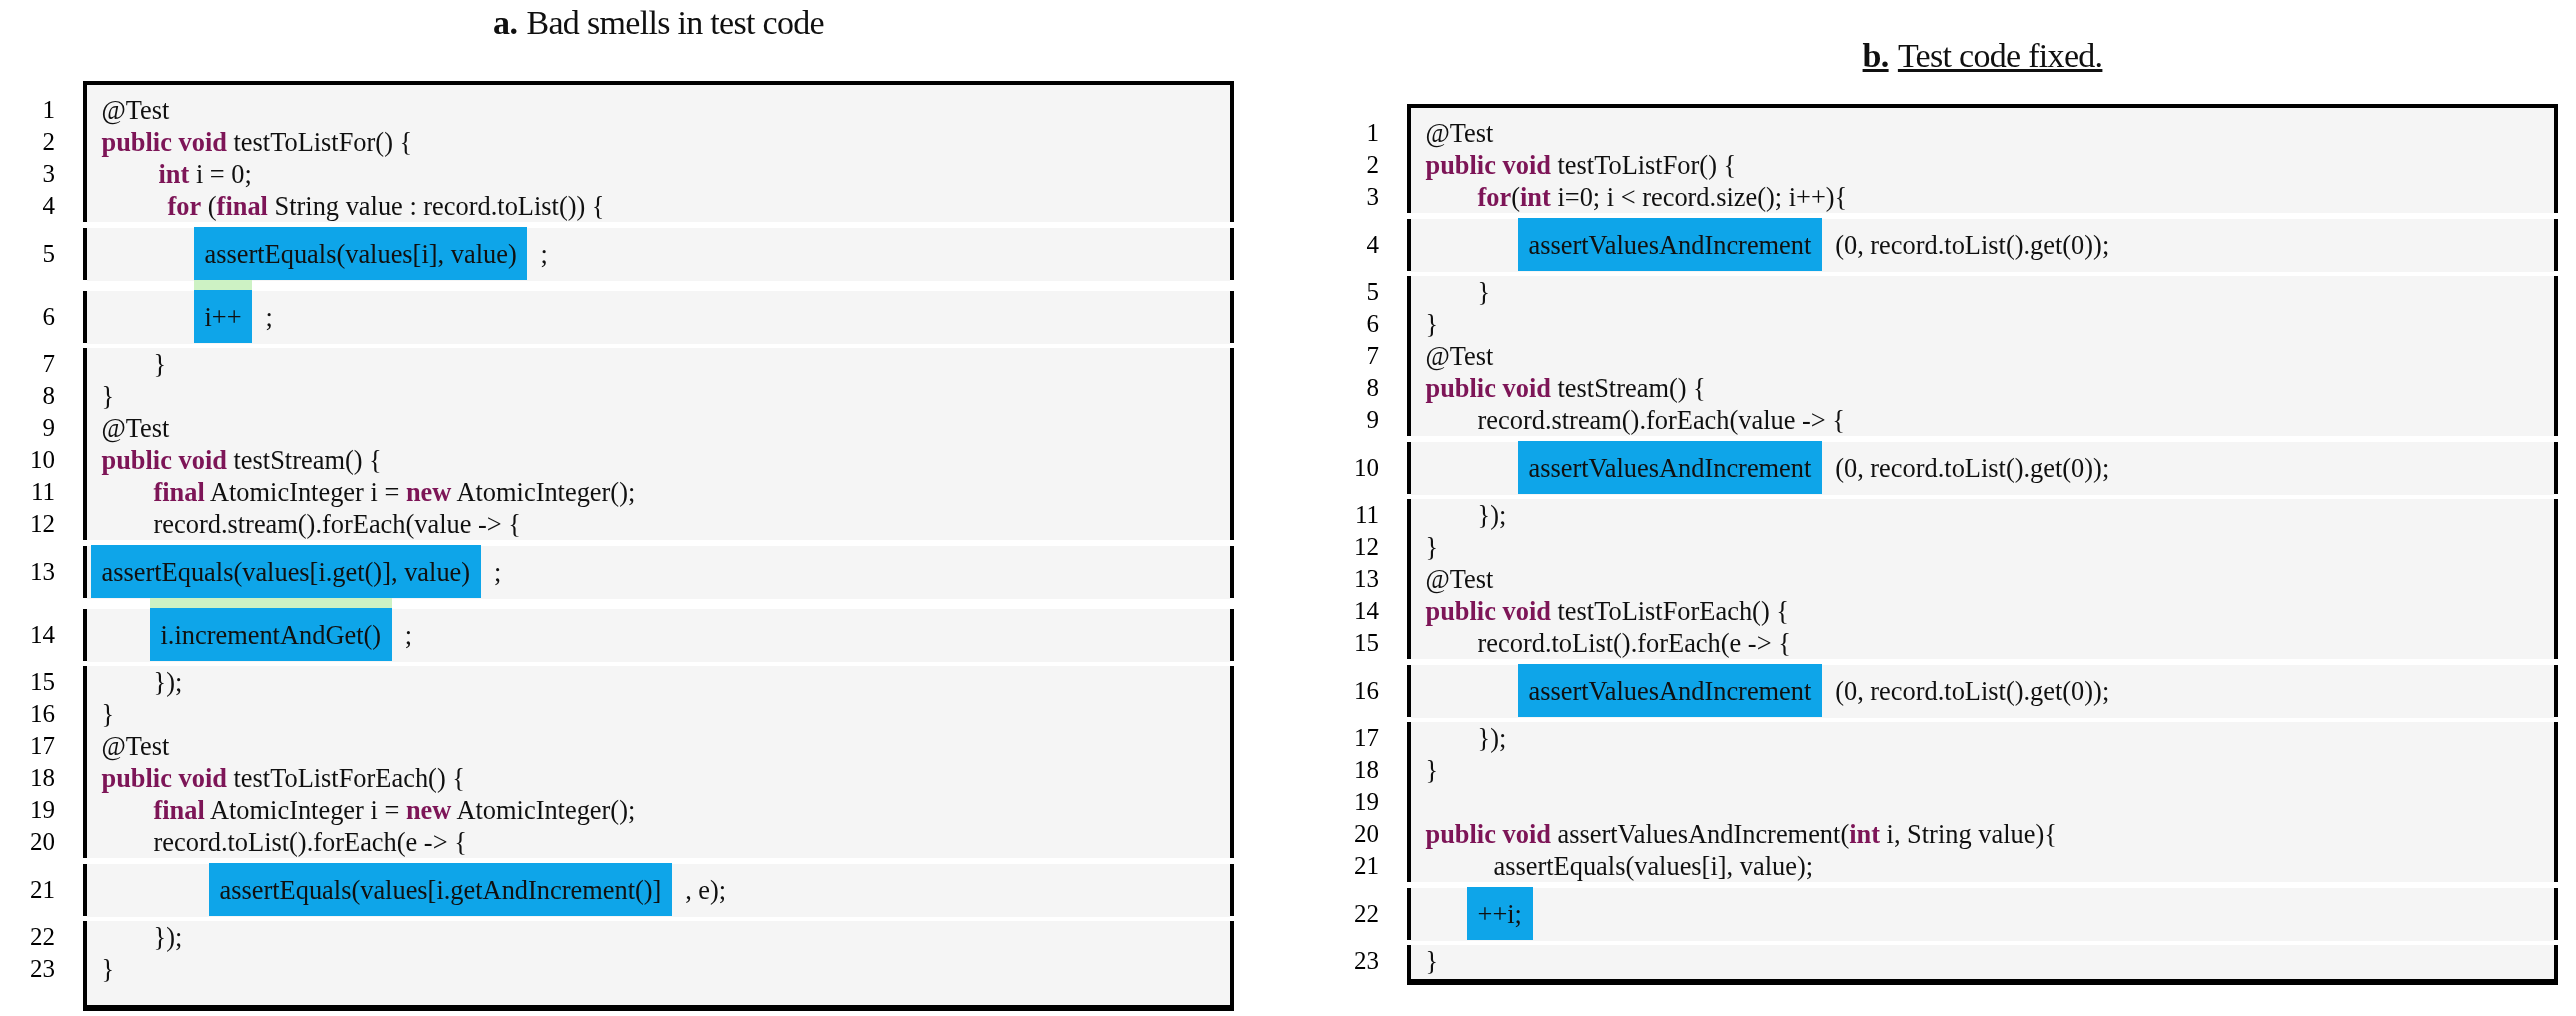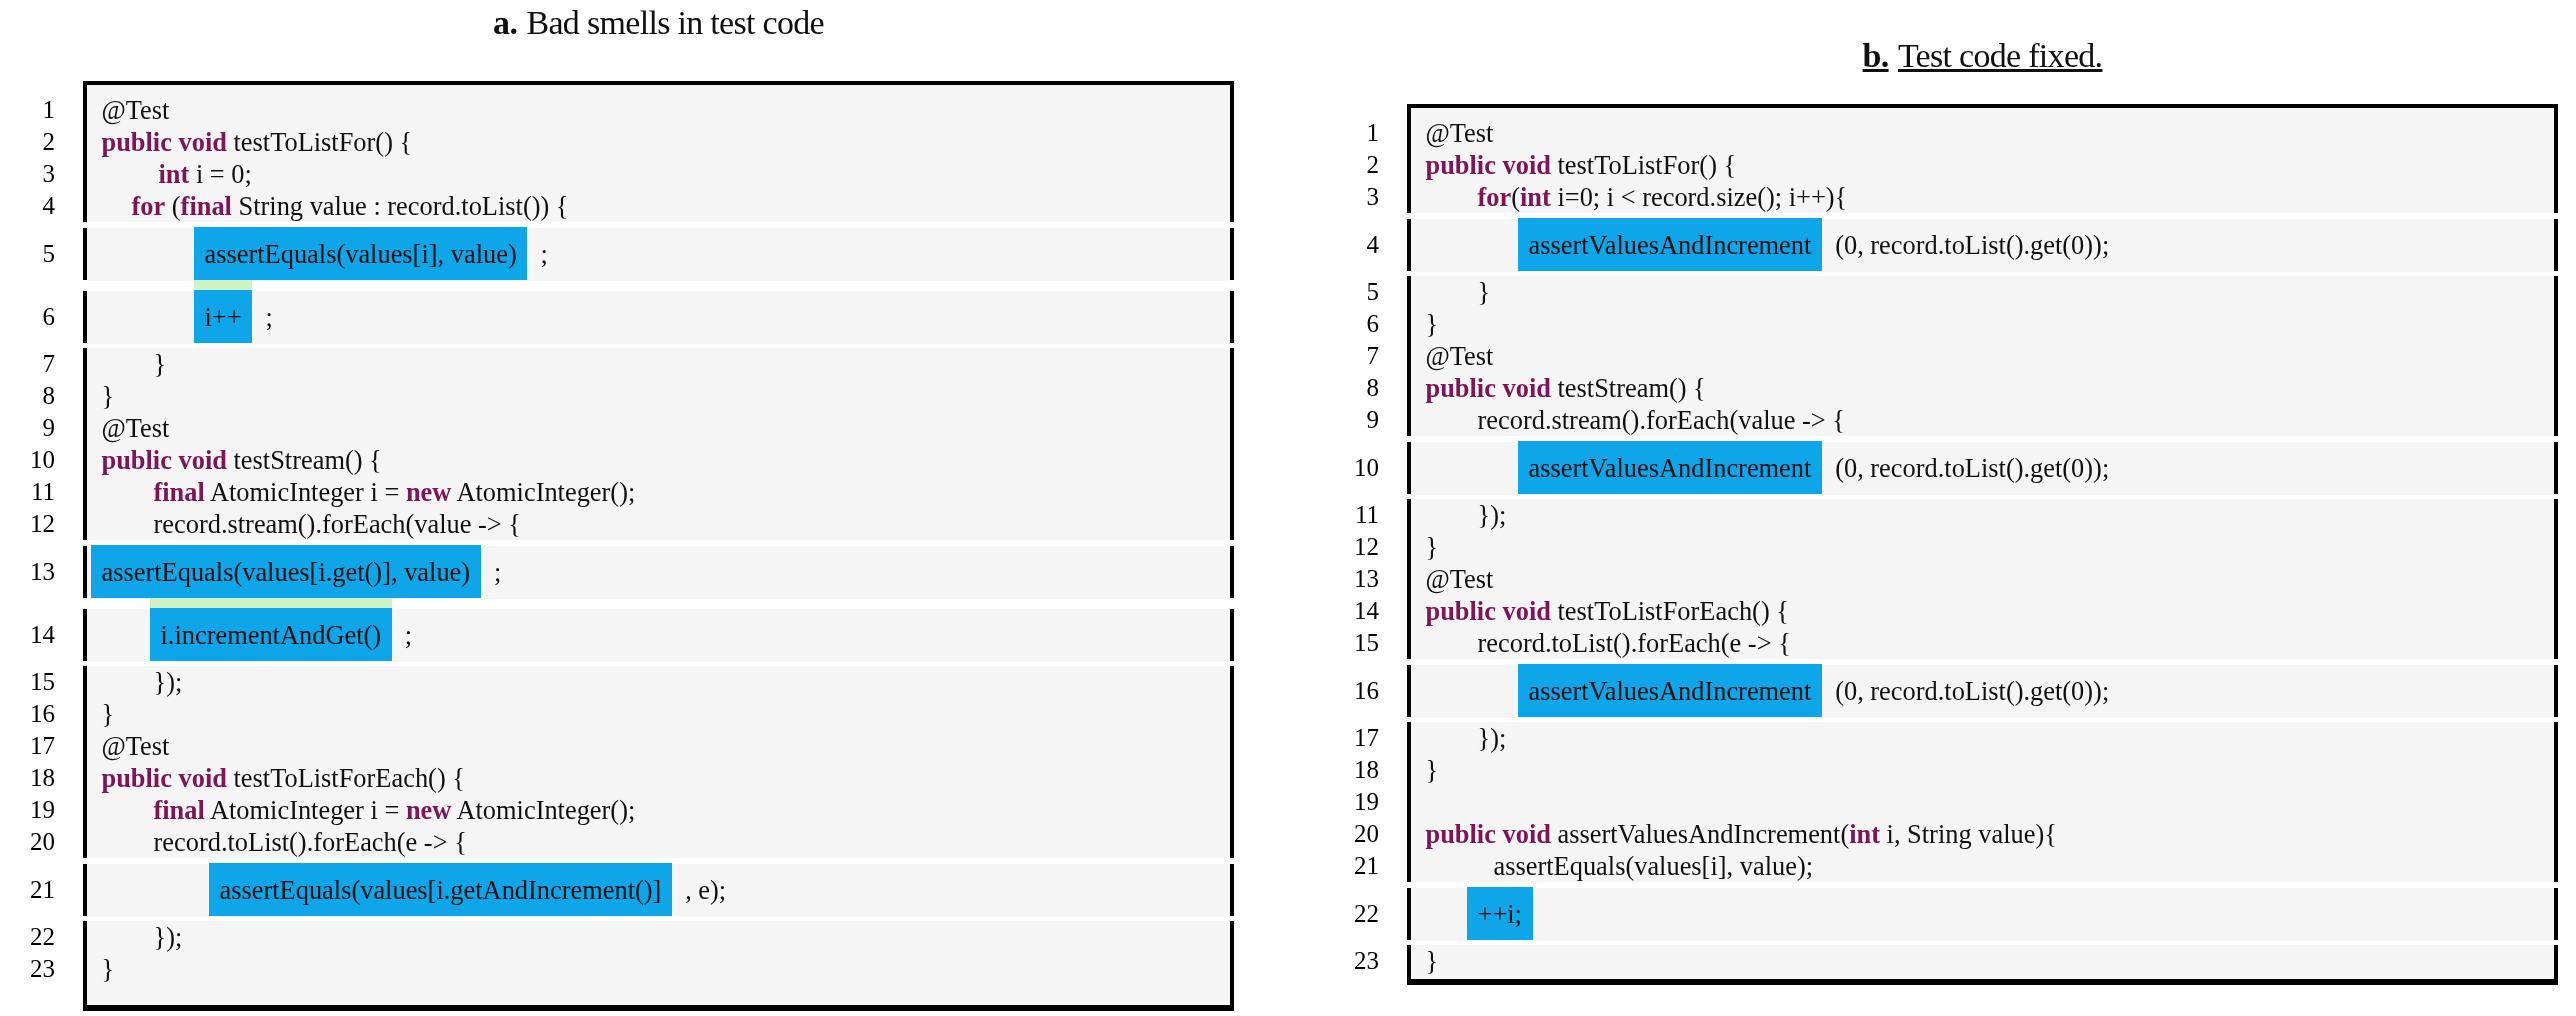--- a/index.html
+++ b/index.html
@@ -86,21 +86,21 @@
         <div class="row">
           <div class="num">2</div>
           <div class="code"><span class="codeline" style="margin-left: 0px;"><span class="kw">public void</span><span class="pl"> testToListFor() {</span></span></div>
         </div>
         <div class="row">
           <div class="num">3</div>
           <div class="code"><span class="codeline" style="margin-left: 57px;"><span class="kw">int</span><span class="pl"> i = 0;</span></span></div>
         </div>
         <div class="row">
           <div class="num">4</div>
-          <div class="code"><span class="codeline" style="margin-left: 30px; text-align: right;"><span class="kw">for</span><span class="pl"> (</span><span class="kw">final</span><span class="pl"> String value : record.toList()) {</span></span></div>
+          <div class="code"><span class="codeline" style="margin-left: 66px; text-align: right;"><span class="kw">for</span><span class="pl"> (</span><span class="kw">final</span><span class="pl"> String value : record.toList()) {</span></span></div>
         </div>
         <div class="row high">
           <div class="num">5</div>
           <div class="band"></div>
           <div class="code"><span class="codeline" style="margin-left: 103px;"><span class="hl">assertEquals(values[i], value)</span><span class="after">;</span></span></div>
         </div>
         <div class="row high up">
           <div class="num">6</div>
           <div class="band"></div>
           <div class="code"><span class="codeline" style="margin-left: 103px;"><span class="hl">i++</span><span class="after">;</span></span></div>

